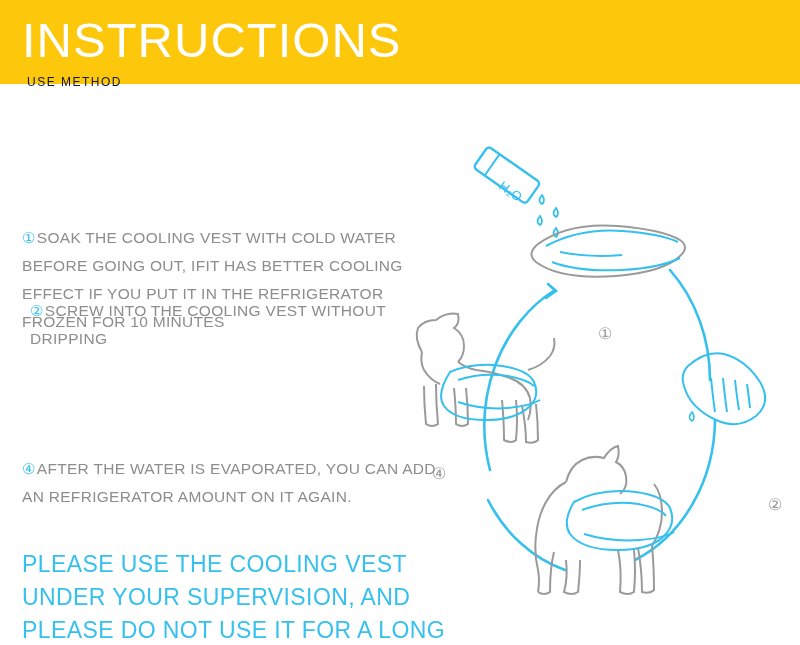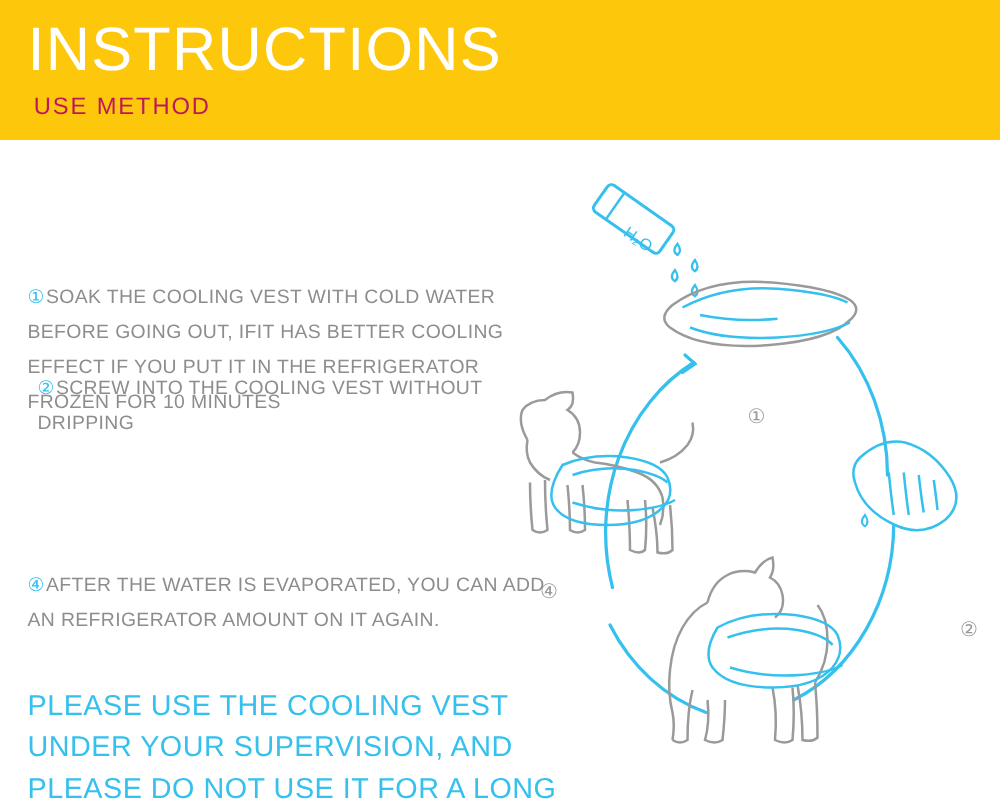--- a/index.html
+++ b/index.html
@@ -16,41 +16,41 @@
     height: 645px;
     background: #ffffff;
     overflow: hidden;
   }
   
   #header {
     position: absolute;
     left: 0;
     top: 0;
     width: 800px;
-    height: 112px;
+    height: 84px;
     background: #fdc70c;
   }
   #header-title {
     position: absolute;
     left: 22px;
     top: 16px;
     font-size: 49px;
     letter-spacing: 1px;
     color: #ffffff;
     font-weight: normal;
     line-height: 1;
     white-space: nowrap;
   }
   #header-subtitle {
     position: absolute;
     left: 27px;
     top: 76px;
-    font-size: 19px;
+    font-size: 12px;
     letter-spacing: 1.5px;
-    color: #be185d;
+    color: #0f172a;
     line-height: 1;
     white-space: nowrap;
   }
   
   .instruction {
     position: absolute;
     color: #8d8d8d;
     font-size: 15.5px;
     letter-spacing: 0.3px;
     line-height: 28px;

